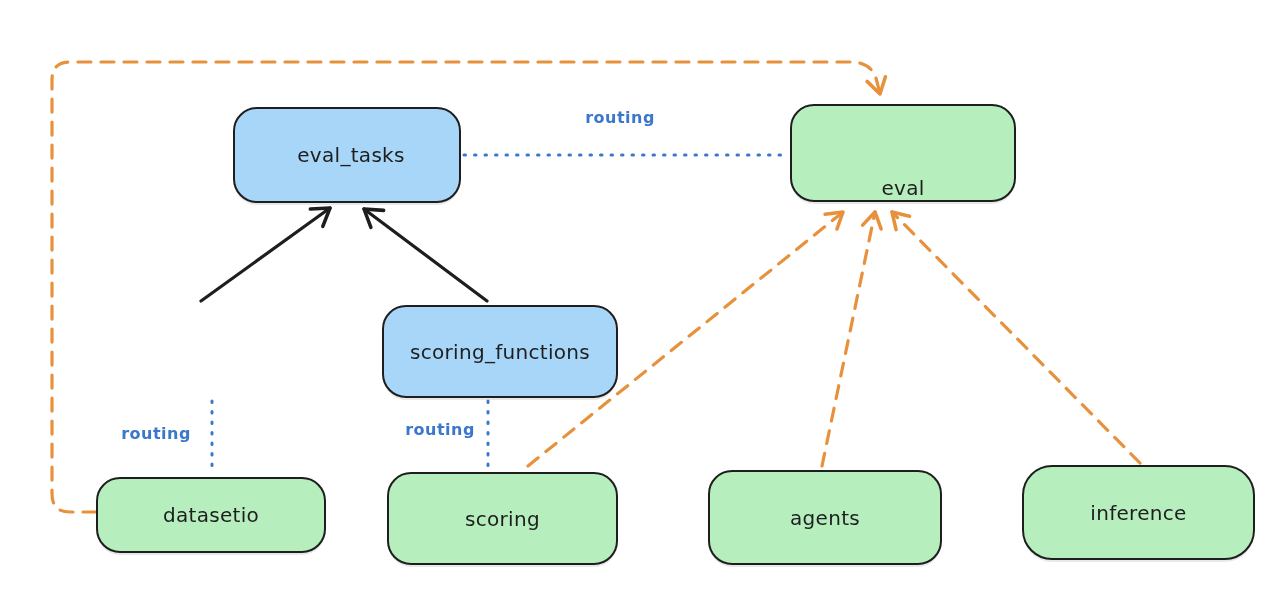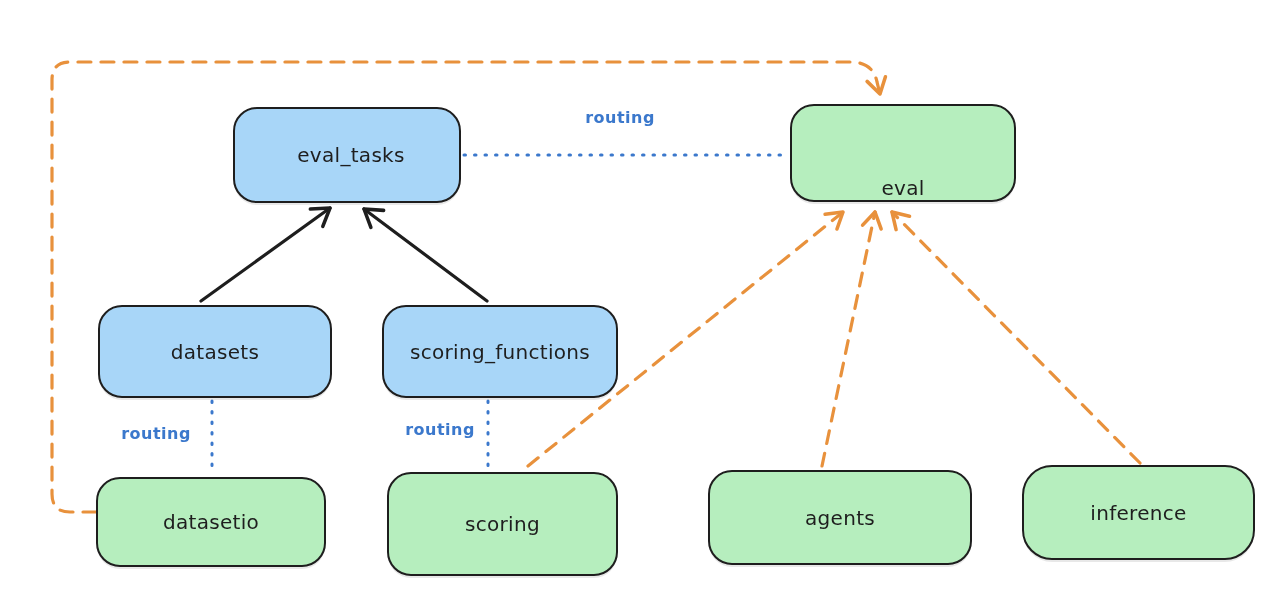--- a/index.html
+++ b/index.html
@@ -78,37 +78,34 @@
   </svg>
 
   <div class="node node-blue" style="left:233px; top:107px; width:228px; height:96px;padding-left:8px;">
     <span>eval_tasks</span>
   </div>
 
   <div class="node node-green" style="left:790px; top:104px; width:226px; height:98px;align-items:flex-end;">
     <span>eval</span>
   </div>
 
-  <div class="node node-blue" style="left:98px; top:305px; width:234px; height:93px;">
-    <span>datasets</span>
-  </div>
 
   <div class="node node-blue" style="left:382px; top:305px; width:236px; height:93px;">
     <span>scoring_functions</span>
   </div>
 
-  <div class="node node-green" style="left:96px; top:477px; width:230px; height:90px;">
+  <div class="node node-green" style="left:96px; top:477px; width:230px; height:76px;">
     <span>datasetio</span>
   </div>
 
-  <div class="node node-green" style="left:387px; top:472px; width:231px; height:104px;text-align:center;">
+  <div class="node node-green" style="left:387px; top:472px; width:231px; height:93px;text-align:center;">
     <span>scoring</span>
   </div>
 
-  <div class="node node-green" style="left:708px; top:470px; width:264px; height:95px;">
+  <div class="node node-green" style="left:708px; top:470px; width:234px; height:95px;">
     <span>agents</span>
   </div>
 
   <div class="node node-green" style="left:1022px; top:465px; width:233px; height:95px;border-radius:30px;">
     <span>inference</span>
   </div>
 
   <div class="edge-label" style="left:568px; top:108px; width:104px;">routing</div>
   <div class="edge-label" style="left:104px; top:424px; width:104px;">routing</div>
   <div class="edge-label" style="left:388px; top:420px; width:104px;">routing</div>

